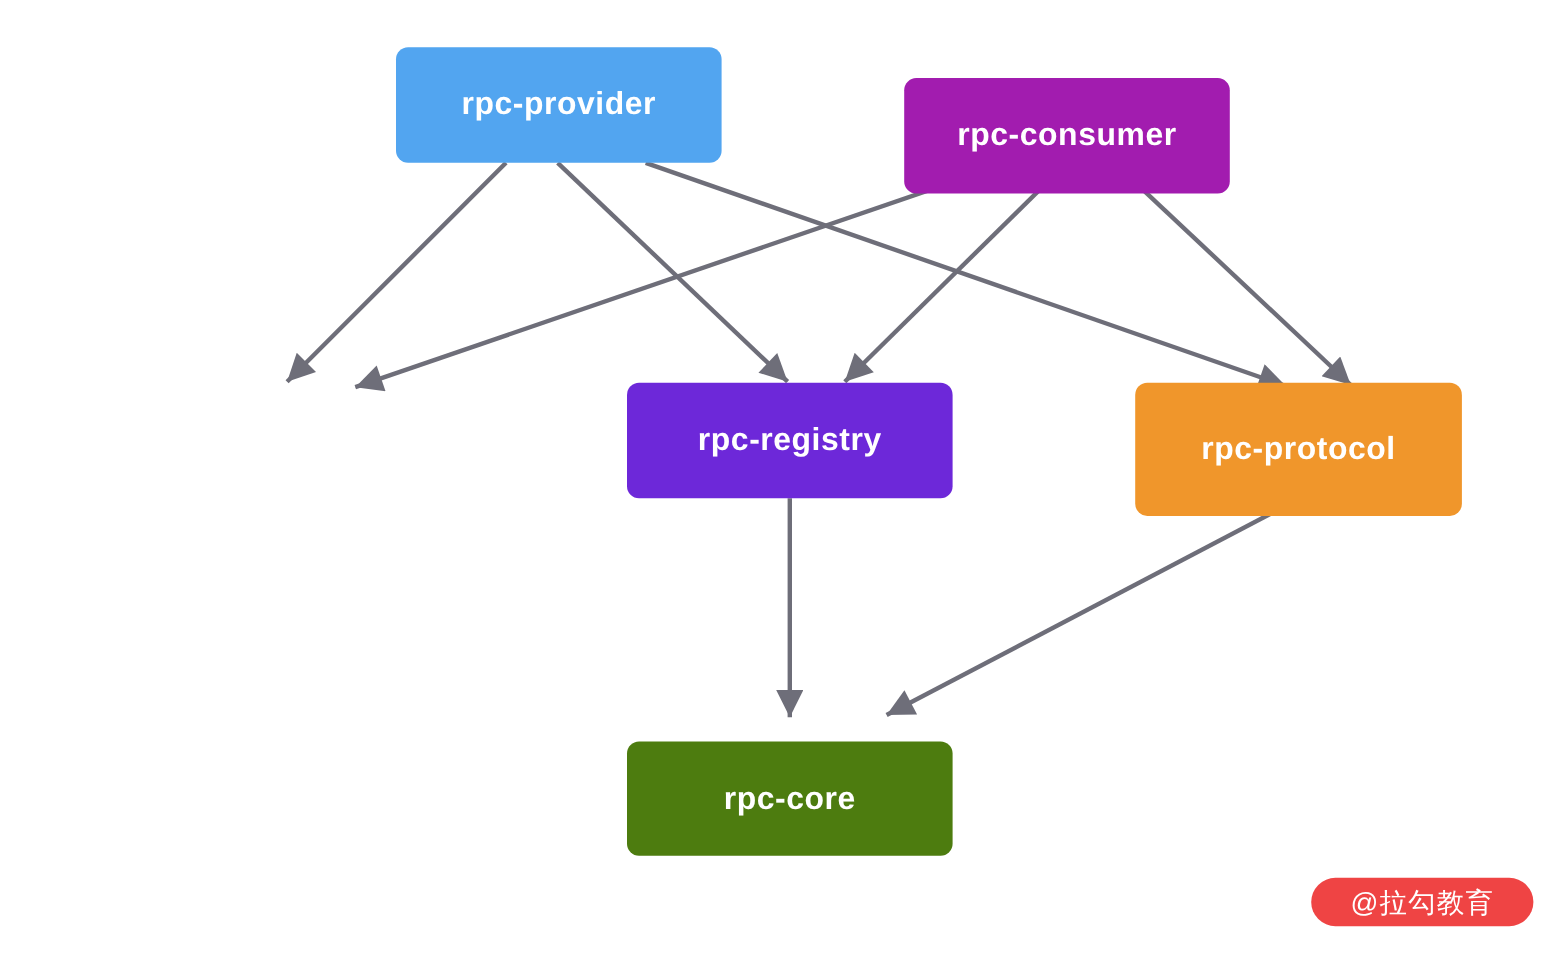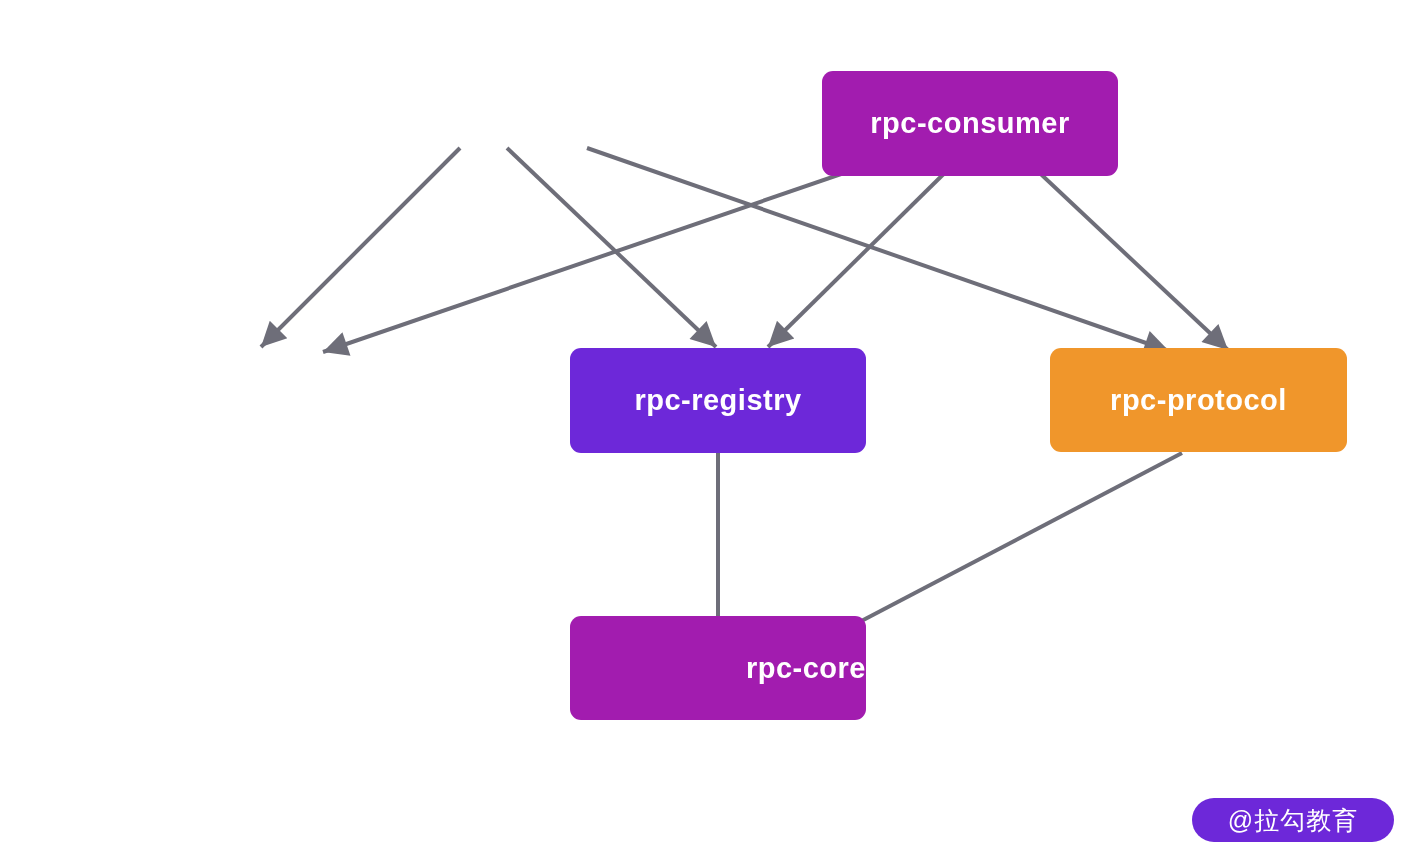--- a/index.html
+++ b/index.html
@@ -65,30 +65,33 @@
         <line x1="507" y1="148" x2="716" y2="347" stroke="#6e6e79" stroke-width="4" marker-end="url(#arrowhead)"></line>
         <line x1="587" y1="148" x2="1169" y2="351" stroke="#6e6e79" stroke-width="4" marker-end="url(#arrowhead)"></line>
         <line x1="917" y1="148" x2="323" y2="352" stroke="#6e6e79" stroke-width="4" marker-end="url(#arrowhead)"></line>
         <line x1="970" y1="148" x2="768" y2="347" stroke="#6e6e79" stroke-width="4" marker-end="url(#arrowhead)"></line>
         <line x1="1013" y1="148" x2="1228" y2="350" stroke="#6e6e79" stroke-width="4" marker-end="url(#arrowhead)"></line>
         <line x1="718" y1="453" x2="718" y2="652" stroke="#6e6e79" stroke-width="4" marker-end="url(#arrowhead)"></line>
         <line x1="1182" y1="453" x2="806" y2="650" stroke="#6e6e79" stroke-width="4" marker-end="url(#arrowhead)"></line>
       </g>
   </svg>
 
+  <div class="node" style="left: 360px; top: 43px; width: 296px; height: 105px; background: rgb(82, 165, 240);">
+    <span>rpc-provider</span>
+  </div>
   <div class="node" style="left: 822px; top: 43px; width: 296px; height: 105px; background: #a21caf; margin-top: 28px;">
     <span>rpc-consumer</span>
   </div>
   <div class="node" style="left: 570px; top: 348px; width: 296px; height: 105px; background: #6d28d9;">
     <span>rpc-registry</span>
   </div>
-  <div class="node" style="left: 1032px; top: 348px; width: 297px; height: 104px; background: rgb(240, 150, 43); margin-left: 18px;">
+  <div class="node" style="left: 1032px; top: 348px; width: 297px; height: 121px; background: rgb(240, 150, 43);">
     <span>rpc-protocol</span>
   </div>
-  <div class="node" style="left: 570px; top: 616px; width: 296px; height: 104px; background: #a21caf; justify-content: flex-end;">
+  <div class="node" style="left: 570px; top: 674px; width: 296px; height: 104px; background: #4d7c0f;">
     <span>rpc-core</span>
   </div>
 
-  <div class="watermark" style="left: 1192px; top: 798px; width: 202px; height: 44px; background: #6d28d9; color: rgb(255, 255, 255);">
+  <div class="watermark" style="left: 1192px; top: 798px; width: 202px; height: 44px; background: #ef4444; color: rgb(255, 255, 255);">
     <span>@拉勾教育</span>
   </div>
 
 </div>
 
 </body></html>

